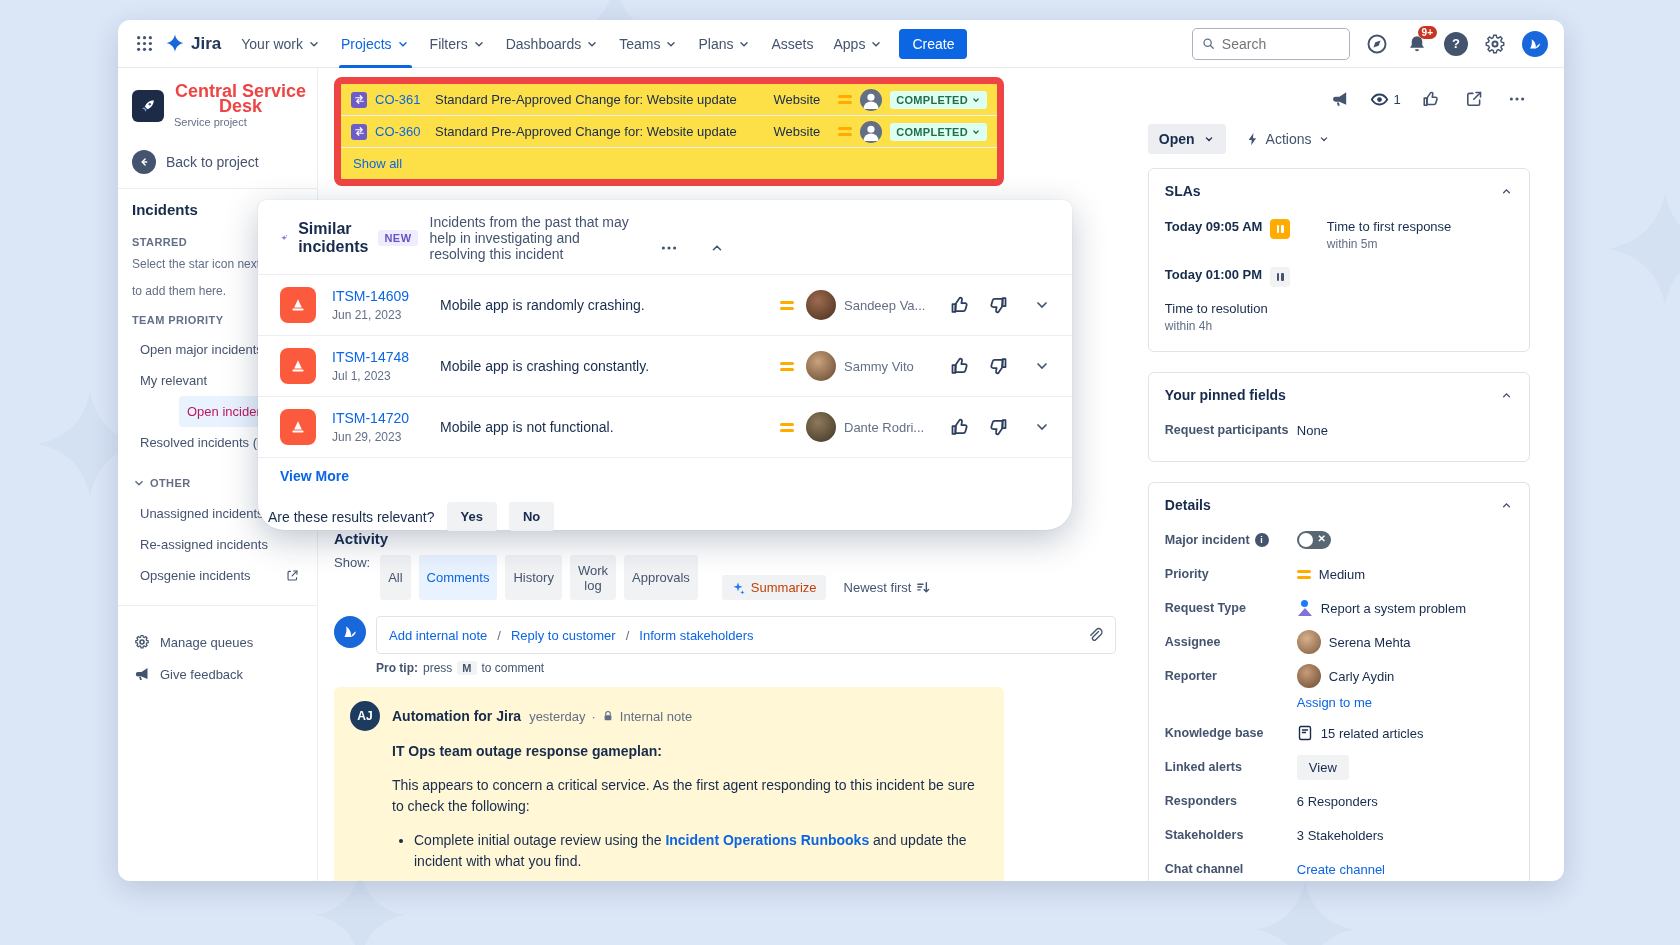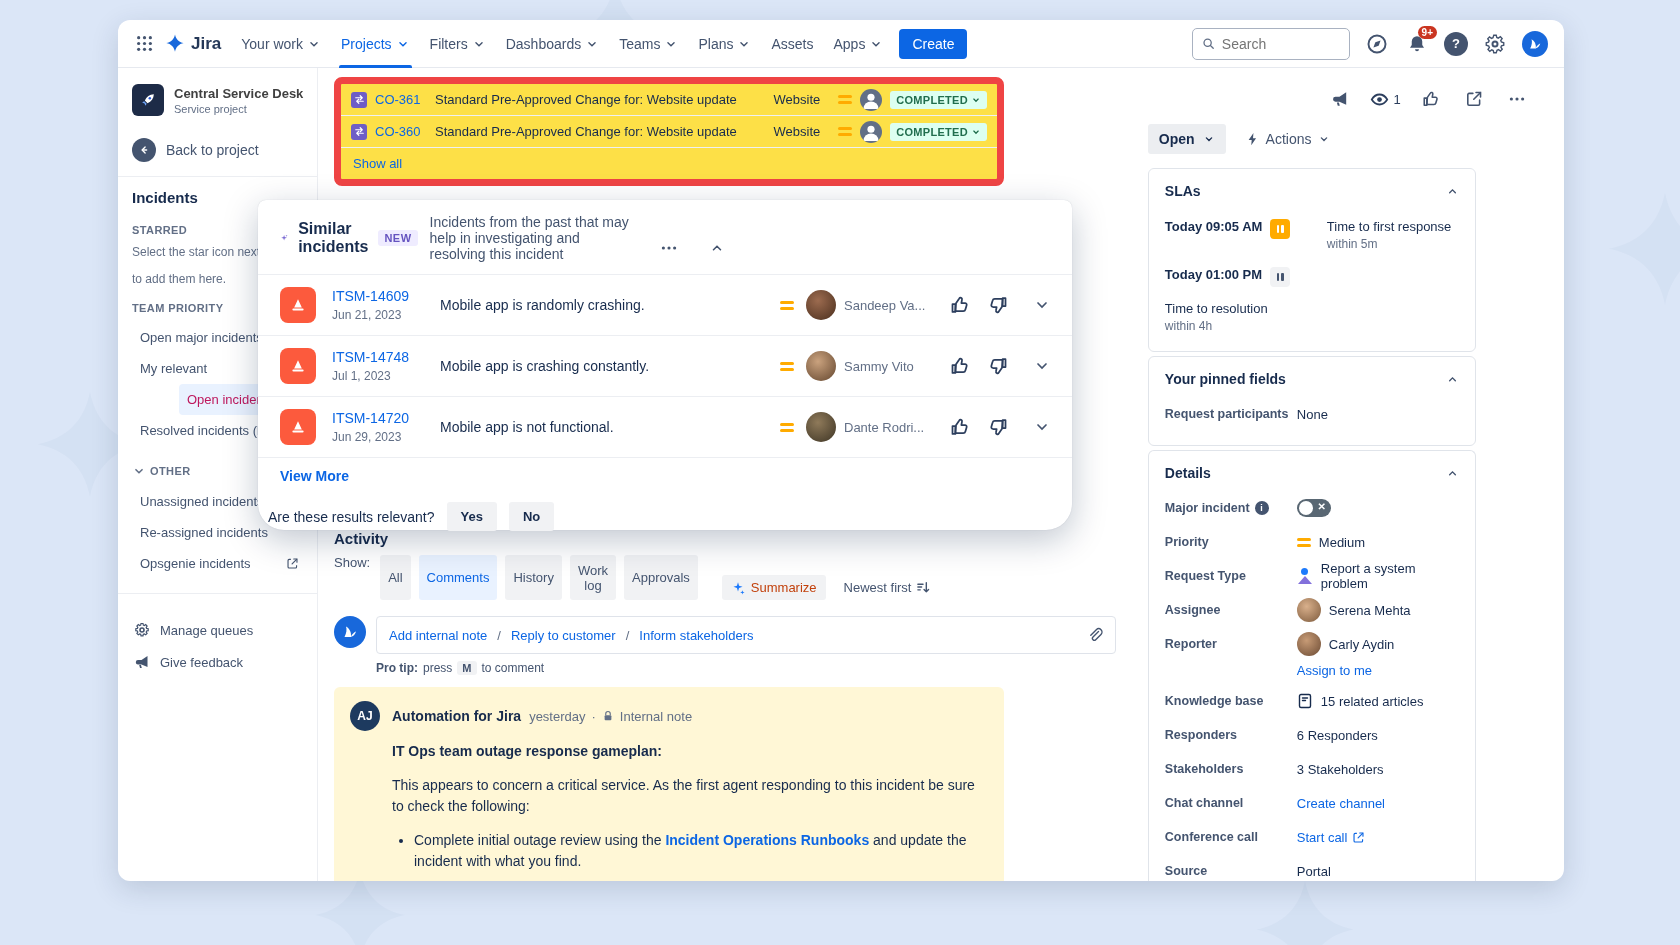--- a/index.html
+++ b/index.html
@@ -29,21 +29,21 @@
   .help-circle { width:24px; height:24px; border-radius:50%; background:#44546f; color:#fff; font-size:13px; font-weight:bold; display:flex; align-items:center; justify-content:center; }
   .user-avatar { width:26px; height:26px; border-radius:50%; background:#1868db; display:flex; align-items:center; justify-content:center; }
 
   
   .content { display:flex; height:813px; }
 
   
   .sidebar { flex:0 0 200px; border-right:1px solid #eceef2; padding:16px 10px 0 14px; font-size:13px; }
   .proj-head { display:flex; gap:10px; align-items:center; margin-bottom:22px; }
   .proj-icon { width:32px; height:32px; border-radius:6px; background:#1d2b47; display:flex; align-items:center; justify-content:center; flex:0 0 auto; }
-  .proj-name { font-size:13px; font-weight:bold; color:#404040; line-height:15px; }
+  .proj-name { font-size:18px; font-weight:bold; color:#ef4444; line-height:15px;text-align:center; }
   .proj-type { font-size:11px; color:#626f86; margin-top:2px; }
   .back-row { display:flex; align-items:center; gap:10px; color:#44546f; font-size:14px; cursor:pointer; margin-bottom:14px; }
   .back-circle { width:24px; height:24px; border-radius:50%; background:#44546f; color:#fff; display:flex; align-items:center; justify-content:center; }
   .side-div { height:1px; background:#eceef2; margin:10px -10px 12px -14px; }
   .side-title { font-size:15px; font-weight:bold; color:#172b4d; margin:6px 0 18px; }
   .side-header { font-size:11px; font-weight:bold; letter-spacing:.4px; color:#626f86; margin:14px 0 8px; display:flex; align-items:center; gap:4px; }
   .side-hint { font-size:12px; color:#626f86; line-height:17px; margin-bottom:10px; white-space:nowrap; overflow:hidden; }
   .side-item { height:31px; display:flex; align-items:center; padding:0 8px; border-radius:4px; color:#44546f; cursor:pointer; white-space:nowrap; overflow:hidden; text-overflow:ellipsis; position:relative; }
   .side-item.active { background:#e9f2ff; color:#be185d;margin-left:47px; }
   .side-item.active::before { content:""; position:absolute; left:-14px; top:4px; bottom:4px; width:4px; background:#0c66e4; border-radius:0 3px 3px 0; }
@@ -99,21 +99,21 @@
   .note-body li { margin-bottom:9px; }
   .note-body .blue-link { color:#0c66e4; font-weight:bold; cursor:pointer; }
 
   
   .right { flex:0 0 410px; padding:20px 12px 0 16px; }
   .rp-icons { display:flex; justify-content:flex-end; align-items:center; gap:17px; color:#2c3e5d; height:22px; margin-bottom:14px; }
   .watch { display:flex; align-items:center; gap:5px; font-size:13px; font-weight:500; color:#2c3e5d; }
   .rp-statusrow { display:flex; align-items:center; gap:20px; margin-bottom:14px; }
   .status-btn { display:inline-flex; align-items:center; gap:8px; background:#eceef1; border:none; border-radius:3px; padding:7px 11px; font-size:14px; font-weight:600; color:#172b4d; cursor:pointer; font-family:"Liberation Sans",sans-serif; }
   .actions-btn { display:inline-flex; align-items:center; gap:6px; font-size:14px; font-weight:500; color:#44546f; cursor:pointer; }
-  .group { border:1px solid #e0e4ea; border-radius:6px; width:328px; margin-bottom:4px; padding:10px 16px 14px; }
+  .group { border:1px solid #e0e4ea; border-radius:6px; width:382px; margin-bottom:20px; padding:10px 16px 14px; }
   .group-head { display:flex; align-items:center; justify-content:space-between; font-size:14px; font-weight:bold; color:#172b4d; padding:4px 0 10px; cursor:pointer; }
   .sla-item { display:flex; gap:14px; margin:10px 0 16px; }
   .sla-time { display:flex; align-items:flex-start; gap:8px; font-size:13px; font-weight:600; color:#172b4d; width:148px; }
   .pause-badge { width:20px; height:20px; border-radius:4px; display:inline-flex; align-items:center; justify-content:center; gap:2px; flex:0 0 auto; }
   .pause-badge i { width:2.5px; height:8px; display:block; border-radius:1px; }
   .pause-warn { background:#ffab00; }
   .pause-warn i { background:#fff; }
   .pause-neutral { background:#f1f2f4; }
   .pause-neutral i { background:#44546f; }
   .sla-name { font-size:13px; color:#172b4d; }
@@ -664,20 +664,24 @@
           <span class="field-label" data-name="field-label">Knowledge base</span>
           <span class="field-value" data-name="knowledge-base-value">
             <svg width="16" height="16" viewBox="0 0 16 16" data-name="book-icon">
                 <rect x="2.5" y="1.5" width="11" height="13" rx="1.5" fill="none" stroke="#172b4d" stroke-width="1.4"></rect>
                 <path d="M5.5 5h5M5.5 7.5h3" stroke="#172b4d" stroke-width="1.4" stroke-linecap="round"></path>
               </svg>
             <span data-name="knowledge-base-label">15 related articles</span>
           </span>
         </div>
 
+        <div class="field-row" data-name="field-linked-alerts">
+          <span class="field-label" data-name="field-label">Linked alerts</span>
+          <button class="view-btn" data-name="view-alerts-button">View</button>
+        </div>
 
         <div class="field-row" data-name="field-responders">
           <span class="field-label" data-name="field-label">Responders</span>
           <span class="field-value" data-name="responders-value">6 Responders</span>
         </div>
 
         <div class="field-row" data-name="field-stakeholders">
           <span class="field-label" data-name="field-label">Stakeholders</span>
           <span class="field-value" data-name="stakeholders-value">3 Stakeholders</span>
         </div>

